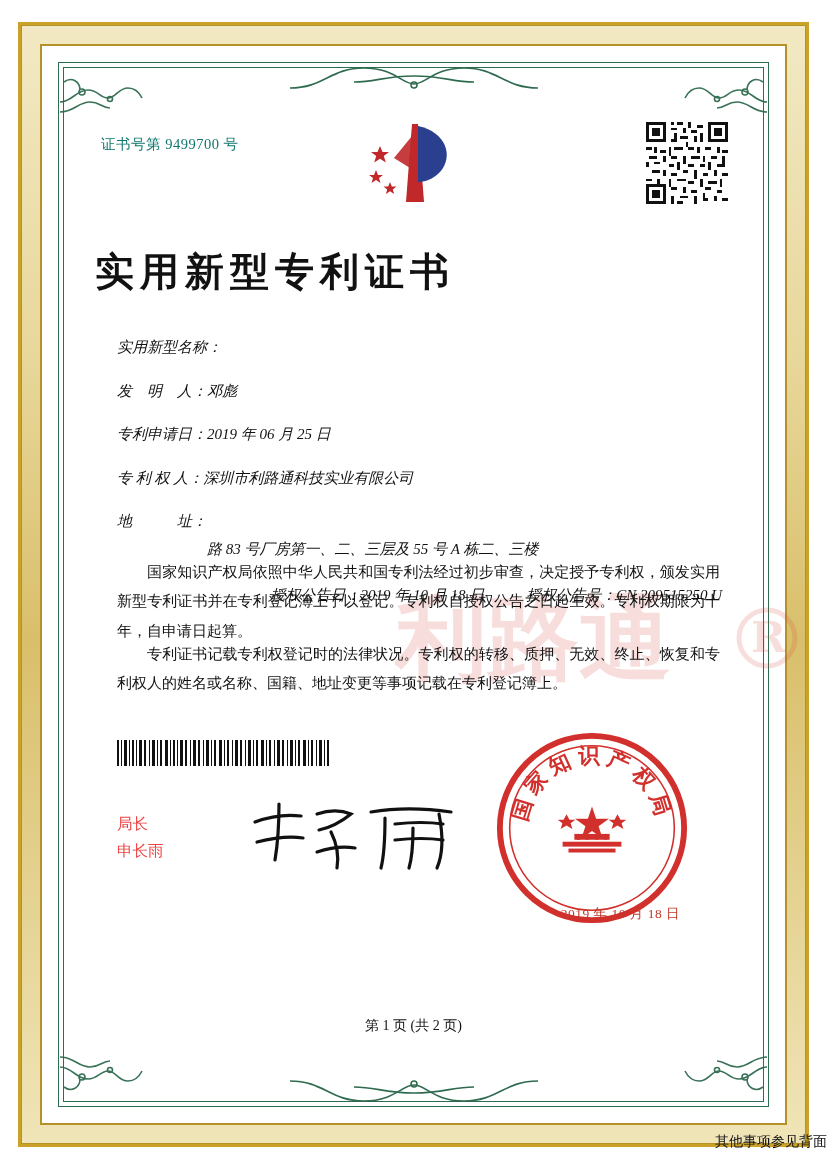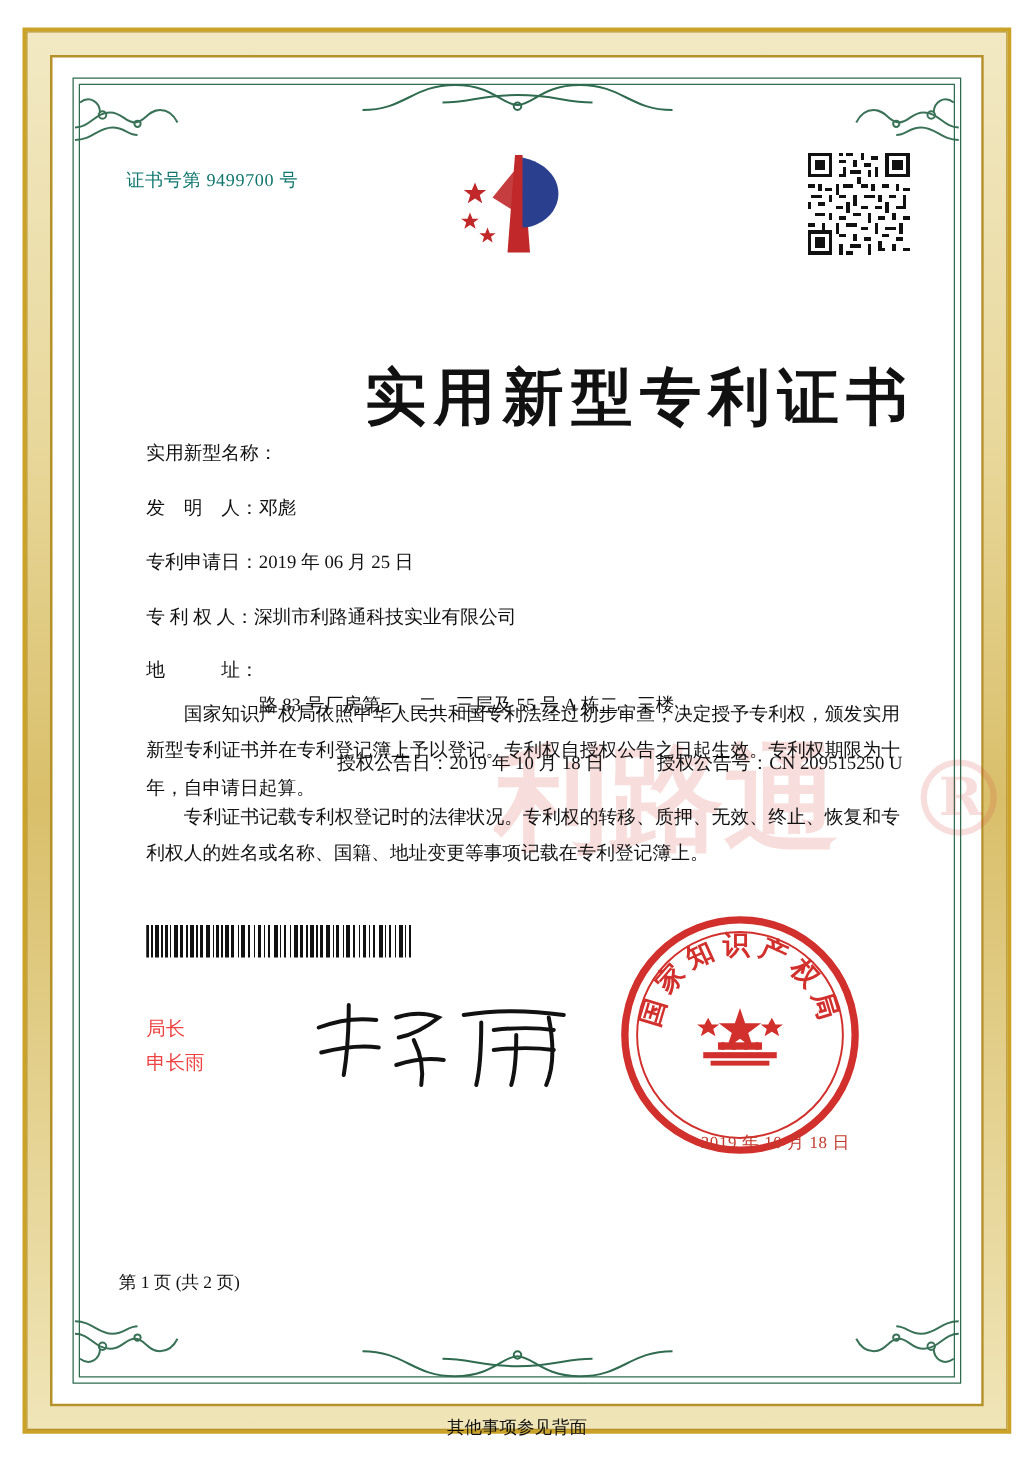--- a/index.html
+++ b/index.html
@@ -59,29 +59,28 @@
   }
   .qr{
     position:absolute;right:4px;top:12px;width:82px;height:82px;
   }
   .logo{
     position:absolute;left:50%;transform:translateX(-50%);top:6px;
     width:120px;height:95px;
   }
   .title{
     position:absolute;left:0;right:0;top:135px;
-    text-align:right;
-    font-size:49px;font-weight:bold;letter-spacing:6px;color:#111;
+    text-align:left;
+    font-size:39px;font-weight:bold;letter-spacing:6px;color:#111;
     font-family:"DejaVu Serif","Liberation Serif",serif;
-    margin-top:40px;
   }
 
   .fields{
-    position:absolute;left:22px;right:10px;top:242px;
-    font-size:15px;color:#111;line-height:1.5;
+    position:absolute;left:22px;right:10px;top:226px;
+    font-size:15px;color:#111;line-height:1.5;font-style:italic;
   }
   .row{display:flex;margin-bottom:21px;align-items:flex-start;}
   .lbl{white-space:pre;flex:0 0 auto;}
   .val{flex:1 1 auto;}
   .row.wrap .val{line-height:1.75;}
   .row.two{justify-content:flex-end;}
   .row.two .second{margin-left:42px;display:flex;}
 
   .para{
     position:absolute;left:22px;right:12px;top:auto;
@@ -102,25 +101,25 @@
     position:absolute;left:150px;top:688px;width:225px;height:76px;color:#111;
   }
   .seal{
     position:absolute;right:42px;top:620px;width:196px;height:196px;
   }
   .seal-date{
     position:absolute;right:52px;top:795px;font-size:13.5px;color:#c0392b;
     letter-spacing:.5px;
   }
   .pagenum{
-    position:absolute;left:0;right:0;bottom:24px;
+    position:absolute;left:0;right:0;bottom:24px;text-align:center;
     font-size:14px;color:#111;
   }
   .footnote{
-    position:absolute;left:0;right:0;bottom:18px;text-align:center;
+    position:absolute;left:0;right:0;bottom:18px;text-align:right;
     font-size:14px;color:#111;
   }
   .watermark{
     position:absolute;left:300px;top:480px;width:420px;height:180px;
     opacity:.16;pointer-events:none;
   }
 </style>
 </head>
 <body>
 

